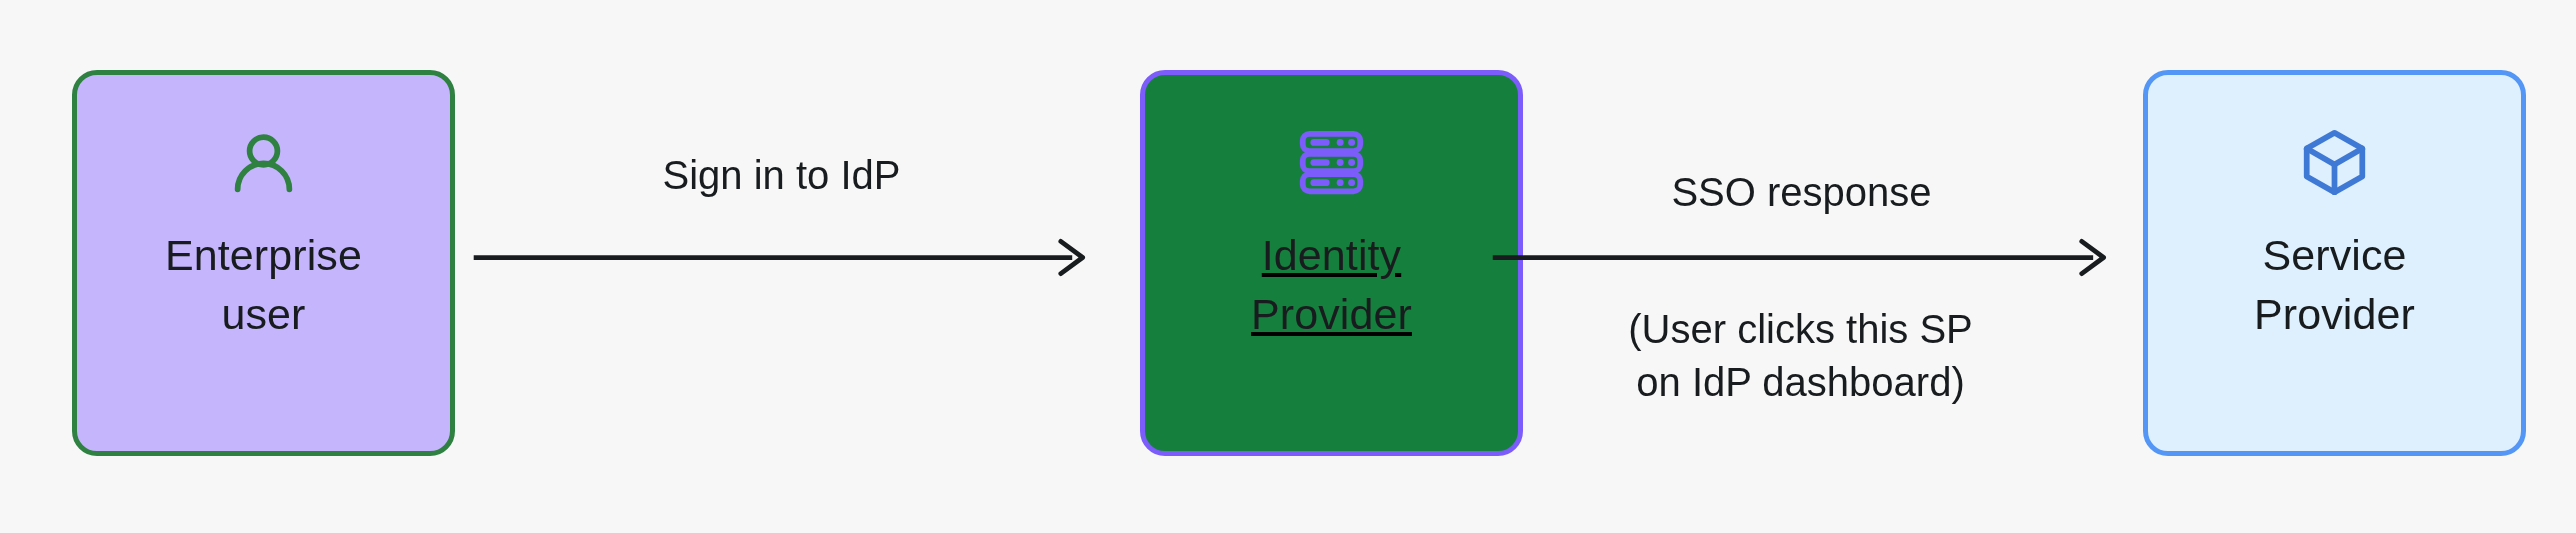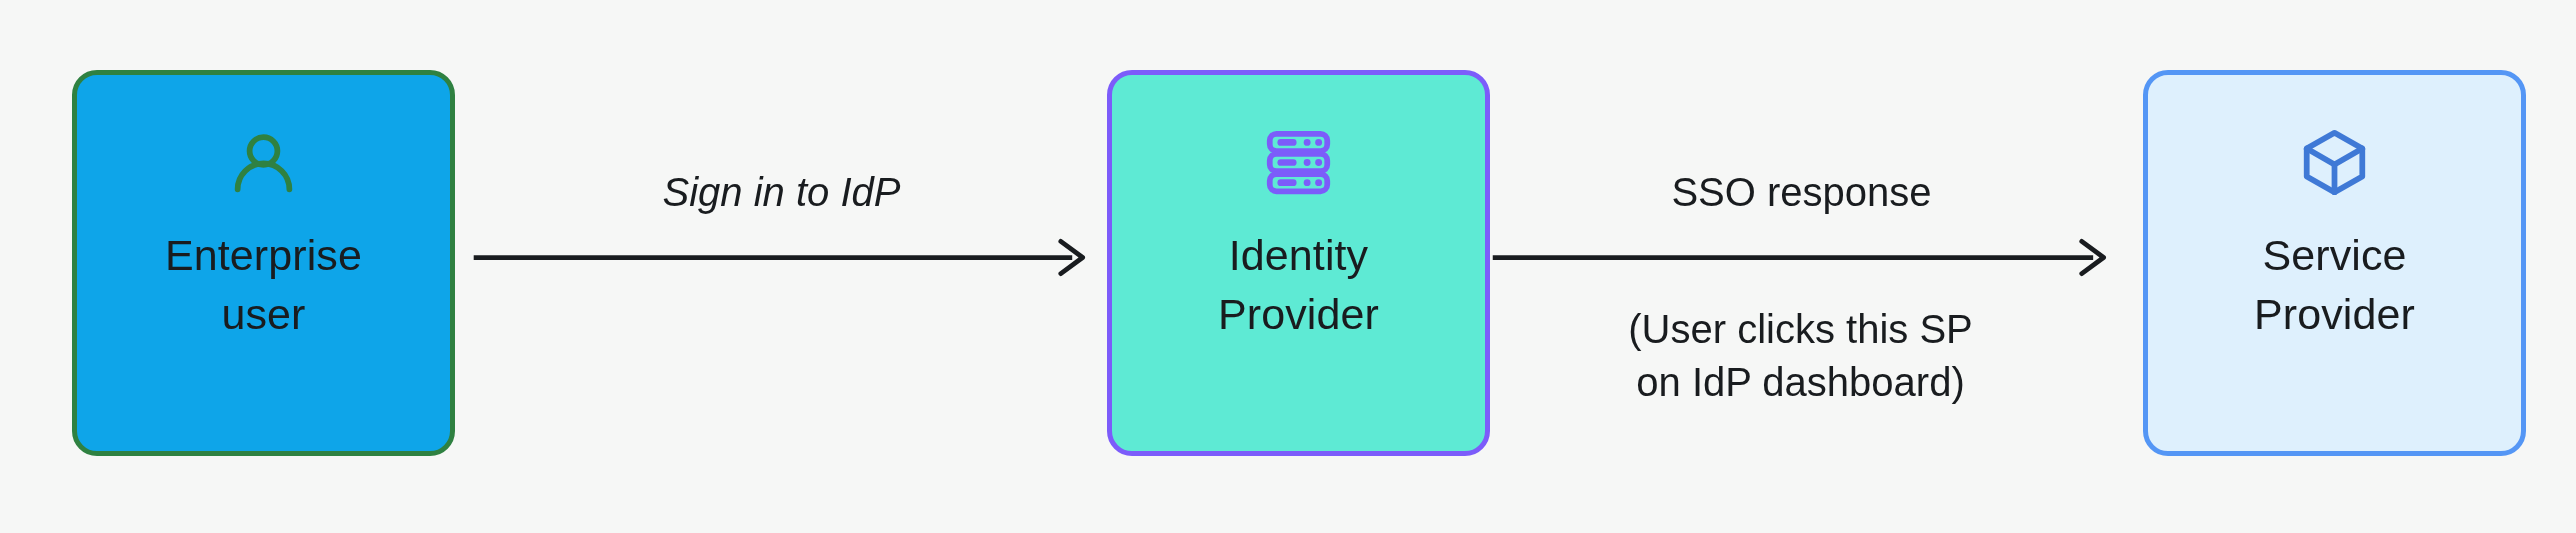--- a/index.html
+++ b/index.html
@@ -44,22 +44,22 @@
   .node-label {
     margin-top: 29px;
     font-size: 43px;
     line-height: 59px;
     color: #191c1f;
     text-align: center;
     letter-spacing: 0.1px;
     white-space: pre-line;
   }
 
-  #node-user   { left: 72px;   background: #0ea5e9; border-color: #2f8141; }
-  #node-idp    { left: 1107px; background: #5eead4; border-color: #7c5cfa; }
+  #node-user   { left: 72px;   background: #c4b5fd; border-color: #2f8141; }
+  #node-idp    { left: 1140px; background: #15803d; border-color: #7c5cfa; text-decoration: underline; }
   #node-sp     { left: 2119px; background: #def0fd; border-color: #5496f5; margin-left: 24px; }
 
   
   .edge {
     position: absolute;
     height: 57px;
     display: block;
   }
   #edge-1 { left: 473px;  top: 229px; width: 617px; }
   #edge-2 { left: 1492px; top: 229px; width: 619px; }
@@ -67,23 +67,22 @@
   .edge-label {
     position: absolute;
     font-size: 40px;
     line-height: 53px;
     color: #191c1f;
     text-align: center;
     white-space: pre-line;
   }
   #edge-1-label {
     left: 473px;
-    top: 166px;
+    top: 149px;
     width: 617px;
-    font-style: italic;
   }
   #edge-2-label-top {
     left: 1492px;
     top: 166px;
     width: 619px;
   }
   #edge-2-label-note {
     left: 1467px;
     top: 303px;
     width: 667px;

